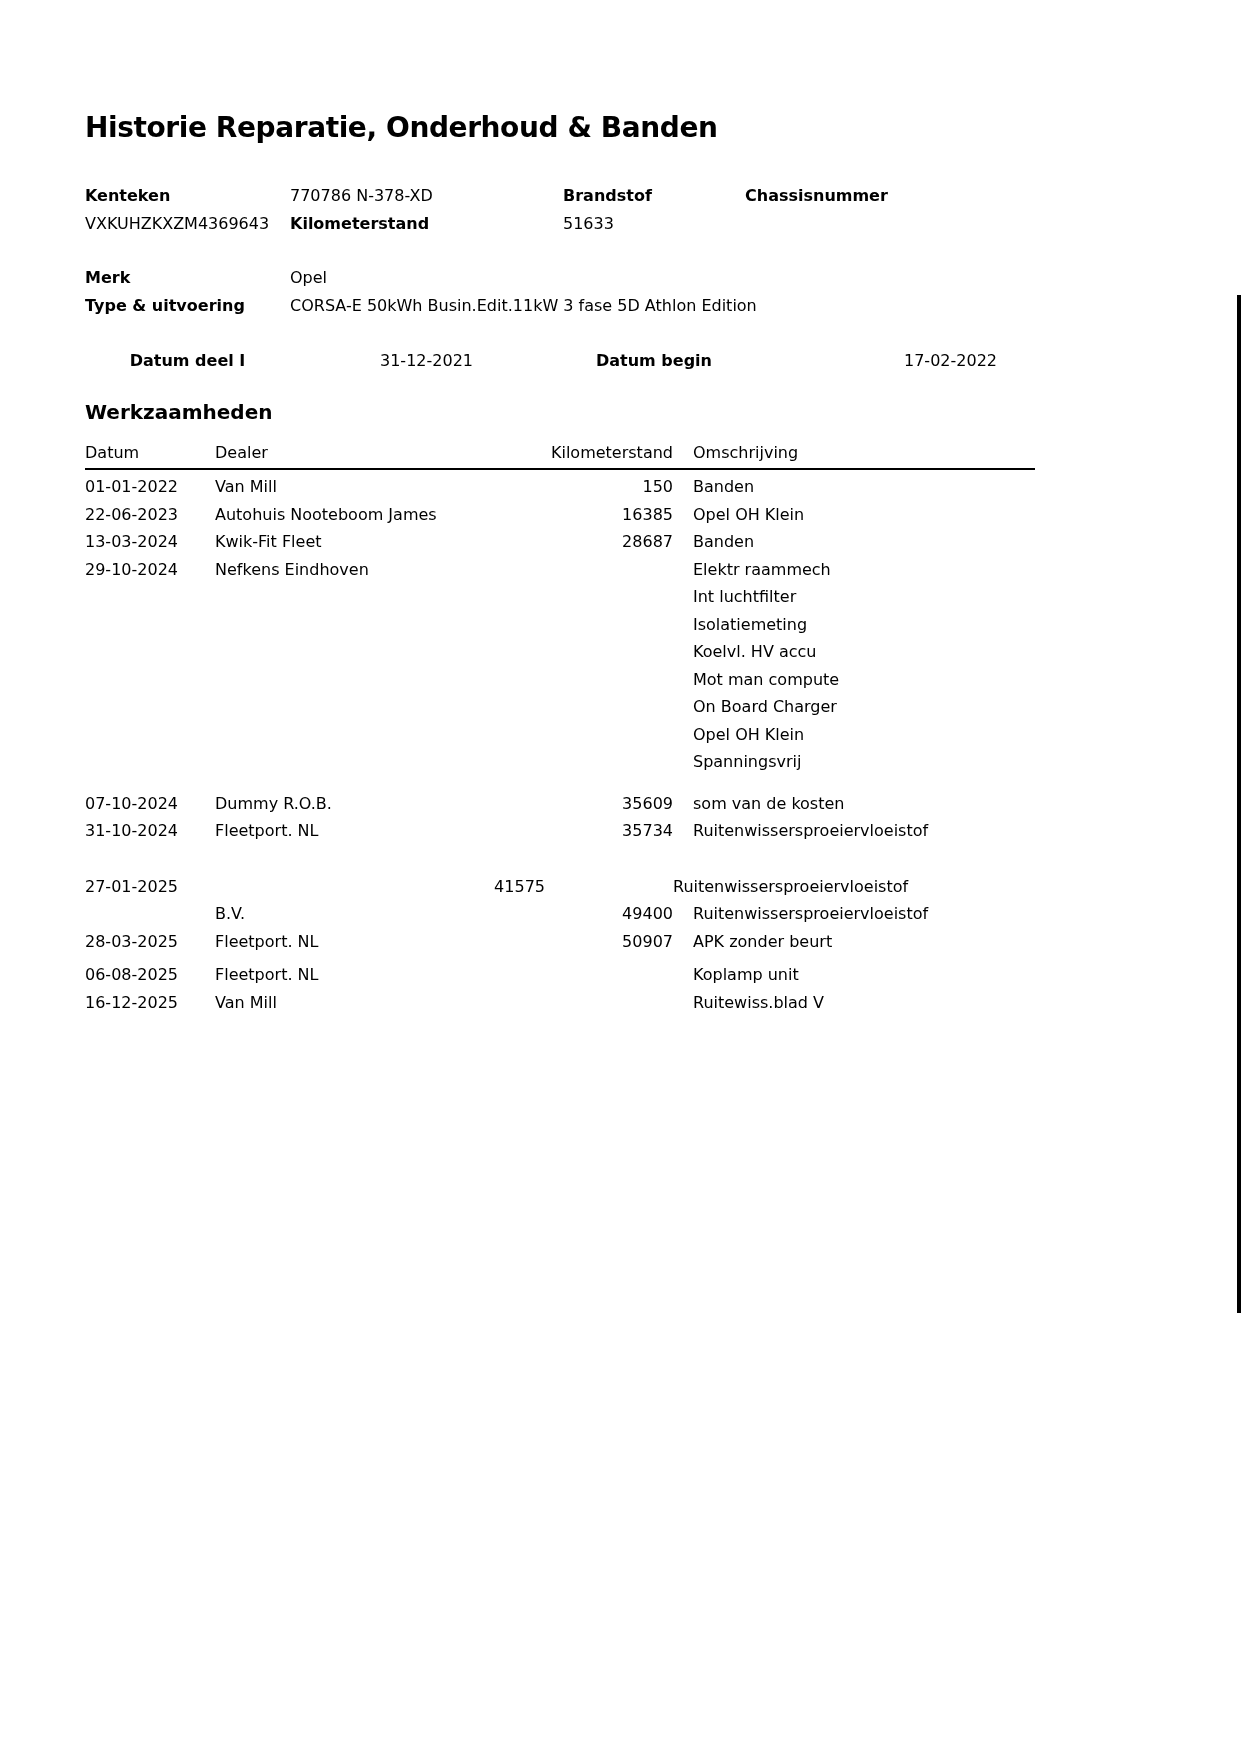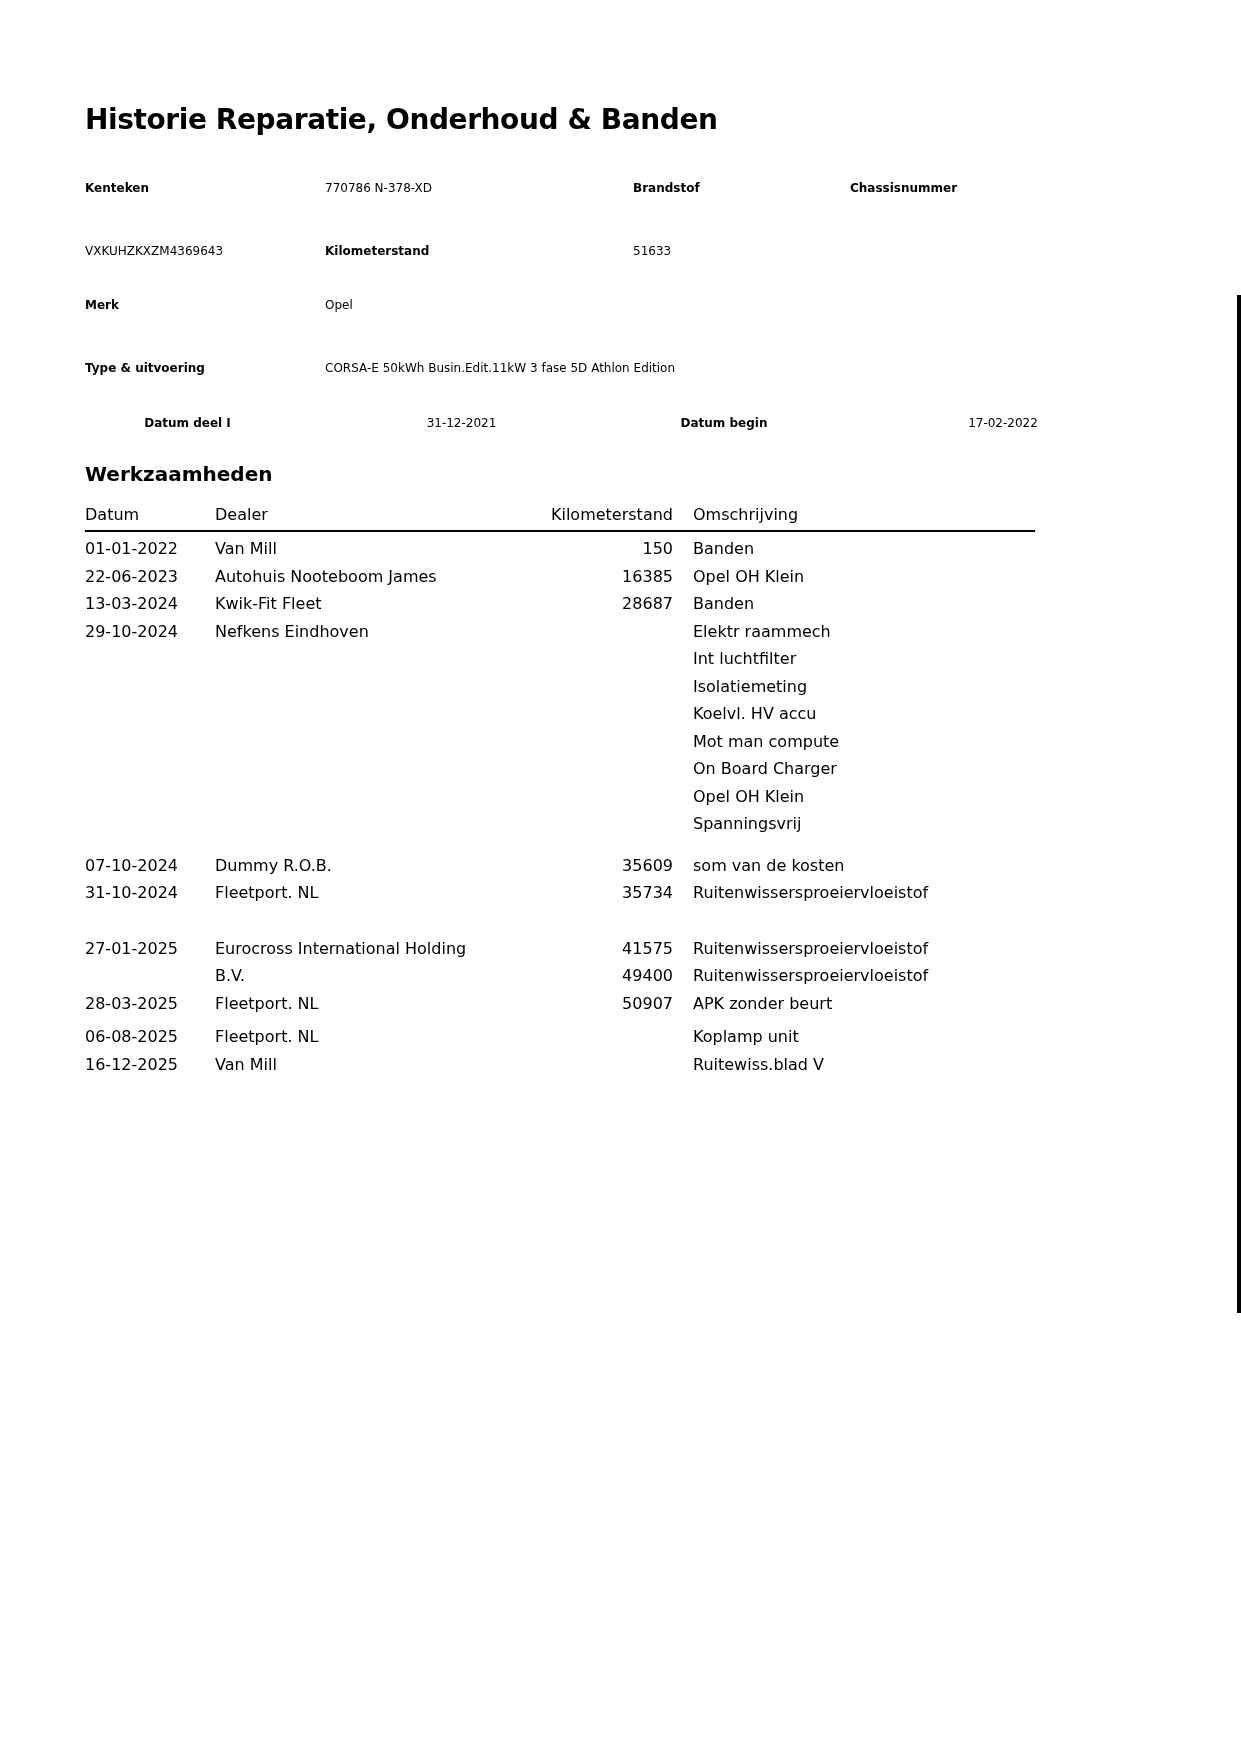--- a/index.html
+++ b/index.html
@@ -5,36 +5,35 @@
   html,body { margin:0; padding:0; background:#ffffff; }
   .page {
     position:relative;
     width:1241px;
     height:1754px;
     background:#ffffff;
     color:#000000;
     font-family:"DejaVu Sans","Liberation Sans",sans-serif;
     overflow:hidden;
   }
-  .content { position:absolute; left:85px; top:0; width:1071px; }
+  .content { position:absolute; left:85px; top:8px; width:1071px; }
 
   .title {
     margin:103px 0 0 0;
     font-size:28px;
     font-weight:bold;
     letter-spacing:-0.4px;
     line-height:34px;
   }
 
   .info-grid {
     display:grid;
     grid-template-columns:205px 273px 182px 1fr;
-    font-size:12px;
+    font-size:16px;
     line-height:28px;
-    gap:35px;
   }
   .info-grid .label { font-weight:bold; }
   .block-1 { margin-top:37px; }
   .block-2 { margin-top:26px; }
   .block-2 .value-wide { grid-column:2 / 5; }
   .block-3 { margin-top:27px;text-align:center; }
 
   .work-heading {
     margin-top:23px;
     font-size:20px;
@@ -203,21 +202,20 @@
           <div class="trow">
             <div class="tc datum">31-10-2024</div>
             <div class="tc dealer">Fleetport. NL</div>
             <div class="tc km">35734</div>
             <div class="tc gap"></div>
             <div class="tc oms">Ruitenwissersproeiervloeistof</div>
           </div>
           <div style="height: 28px;"></div>
           <div class="trow">
             <div class="tc datum">27-01-2025</div>
-            <div class="tc dealer">Eurocross International Holding</div>
             <div class="tc km">41575</div>
             <div class="tc gap"></div>
             <div class="tc oms">Ruitenwissersproeiervloeistof</div>
           </div>
           <div class="trow">
             <div class="tc datum"></div>
             <div class="tc dealer">B.V.</div>
             <div class="tc km">49400</div>
             <div class="tc gap"></div>
             <div class="tc oms">Ruitenwissersproeiervloeistof</div>

